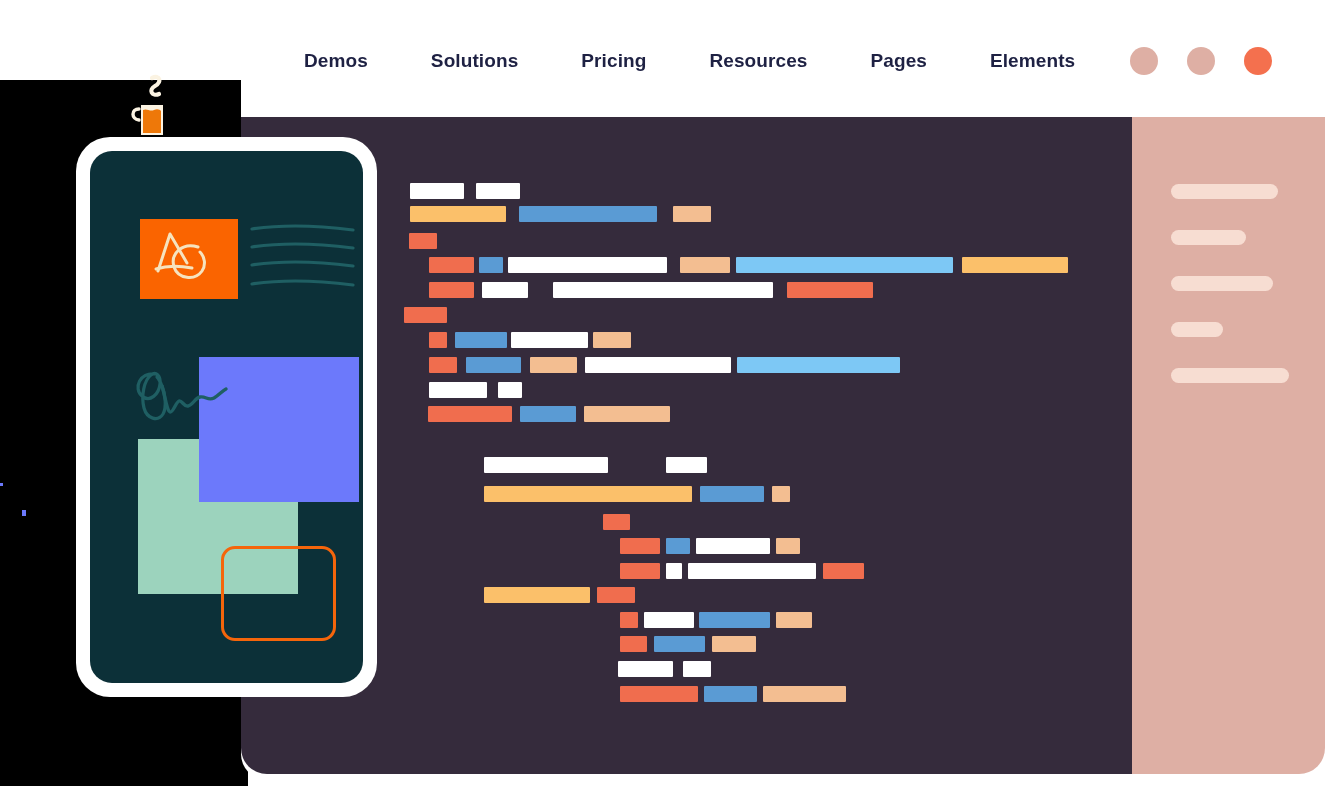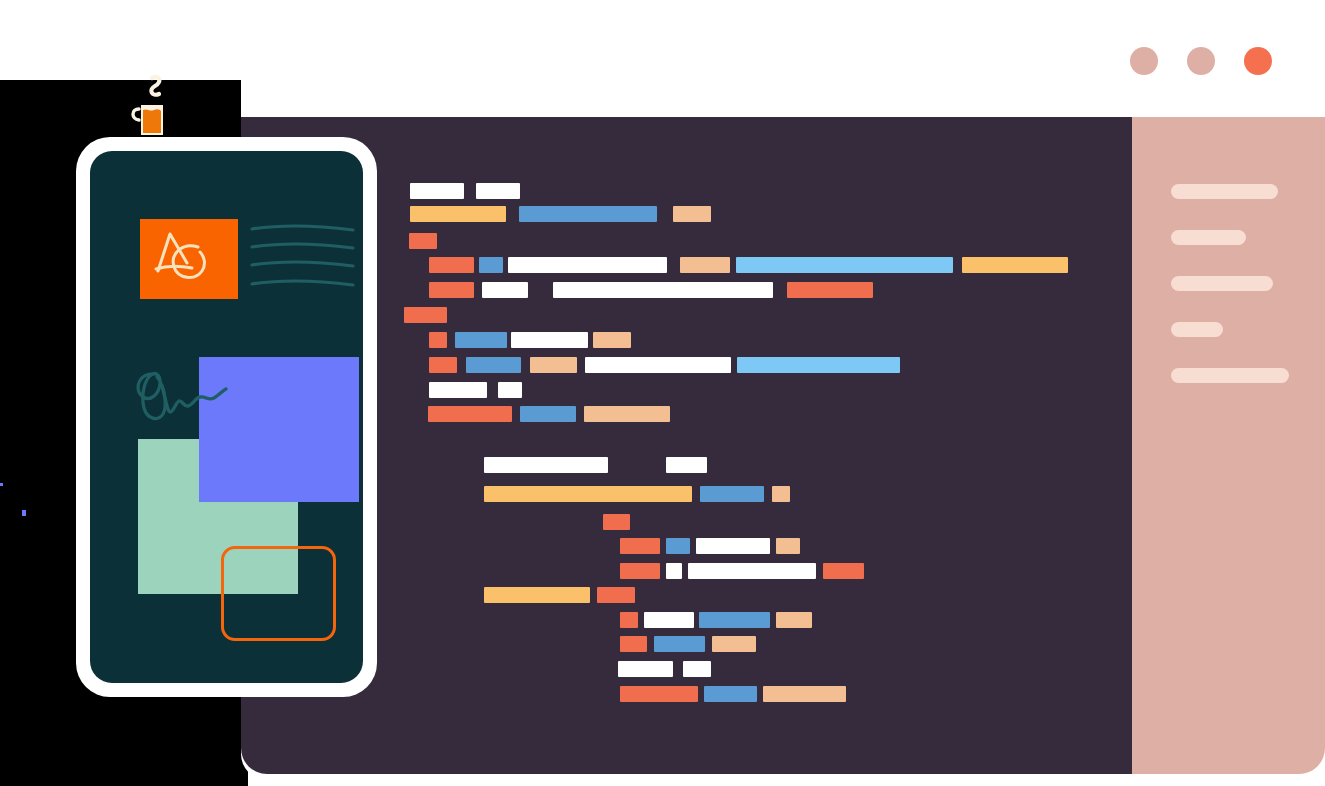--- a/index.html
+++ b/index.html
@@ -226,20 +226,28 @@
 <div id="stage">
 
   <div class="black-backdrop"></div>
 
   <div class="stray-dot" style="left:0px;top:483px;width:3px;height:3px;"></div>
   <div class="stray-dot" style="left:22px;top:510px;width:4px;height:6px;"></div>
 
   <div class="browser-card">
 
     <div class="navbar">
+      <div class="nav-links">
+        <span class="nav-link" data-idx="0">Demos</span>
+        <span class="nav-link">Solutions</span>
+        <span class="nav-link">Pricing</span>
+        <span class="nav-link">Resources</span>
+        <span class="nav-link">Pages</span>
+        <span class="nav-link">Elements</span>
+      </div>
       <div class="nav-dots">
         <span class="nav-dot" style="background:#DEAFA4"></span>
         <span class="nav-dot" style="background:#DEAFA4"></span>
         <span class="nav-dot" style="background:#F4704E"></span>
       </div>
     </div>
 
     <div class="code-panel">
       <div class="code-rows" id="code-rows">
           <div class="code-row" style="top: 66px; left: 169px;">

